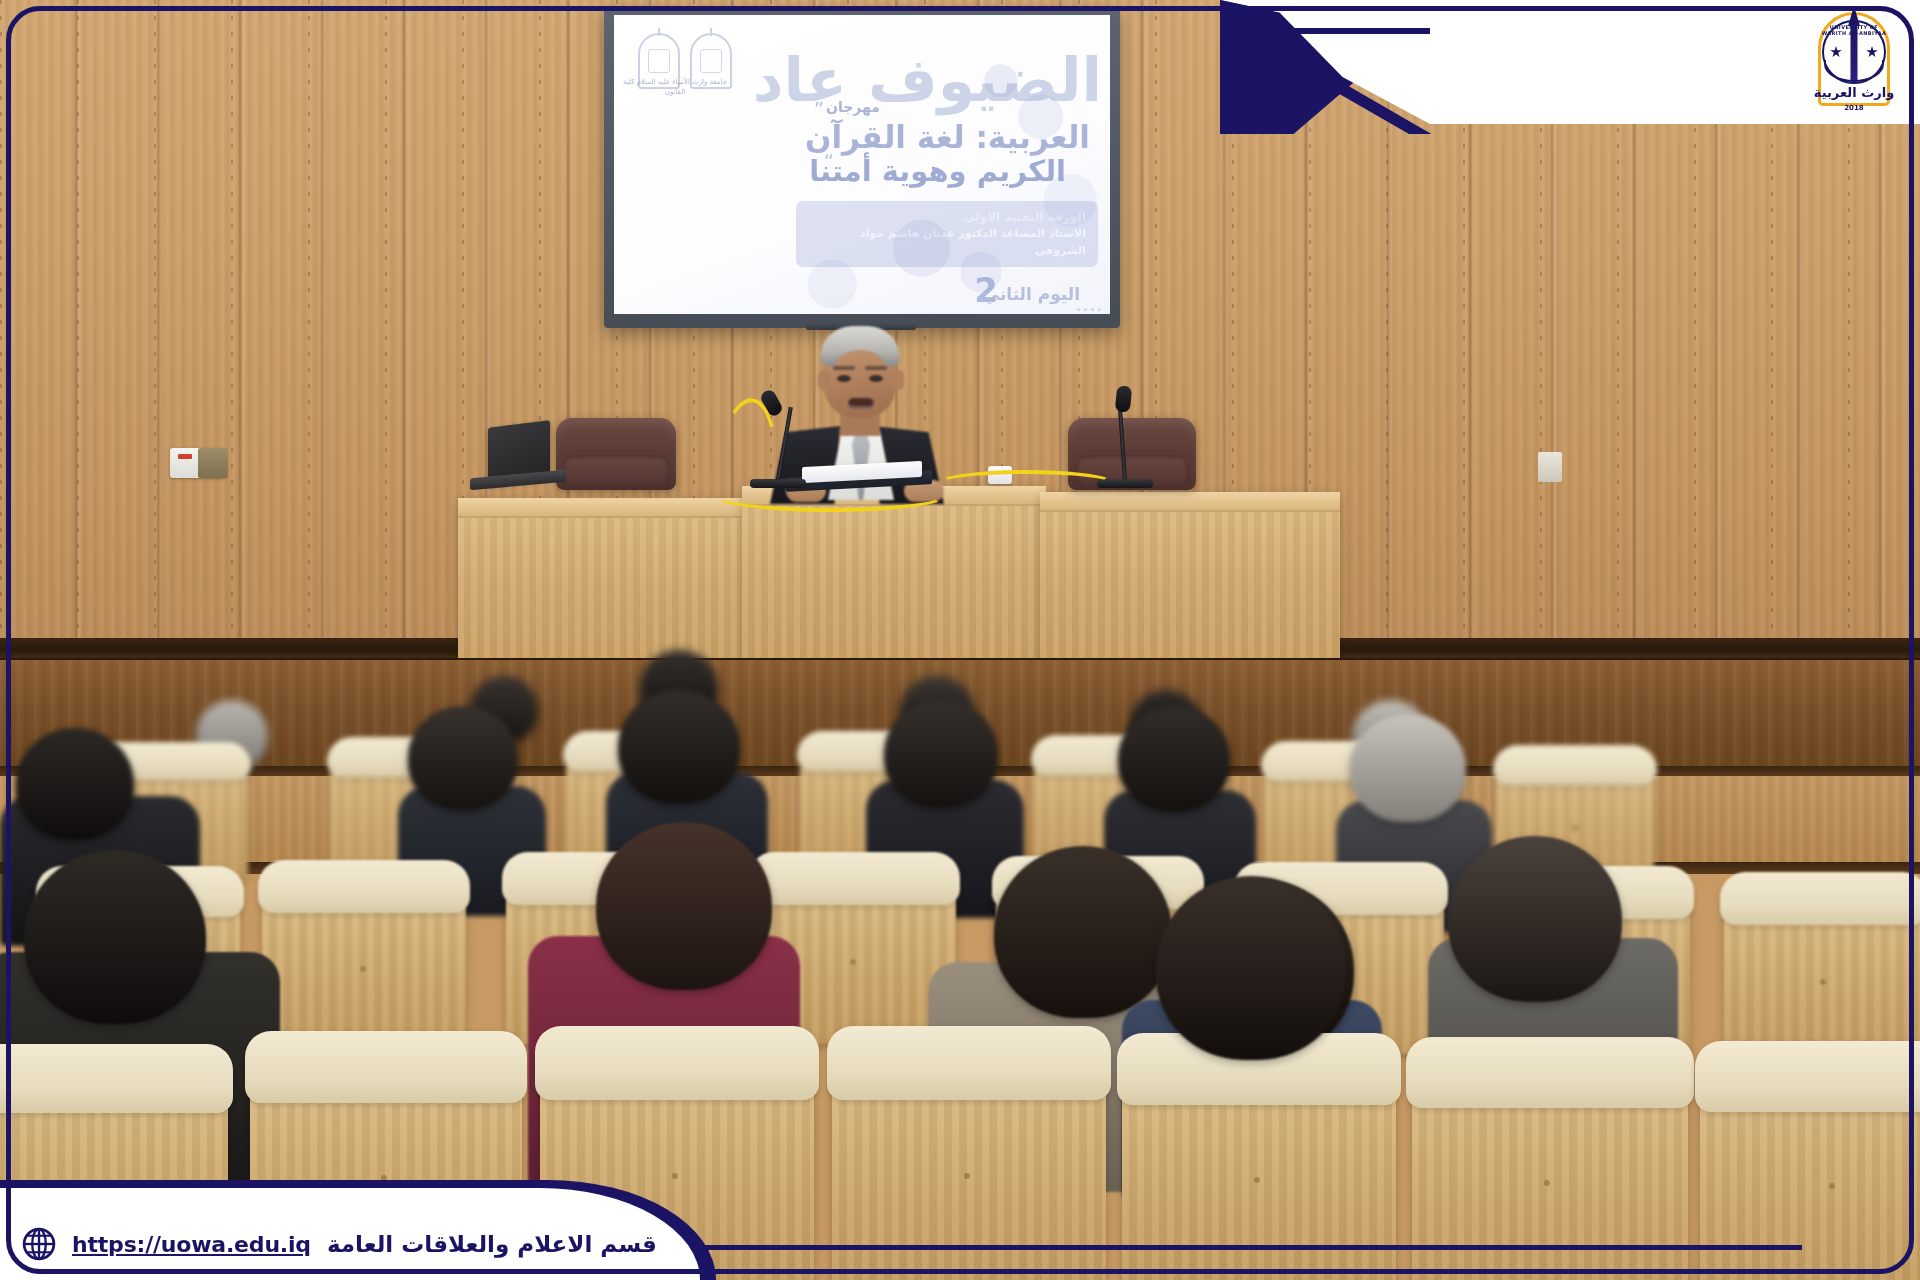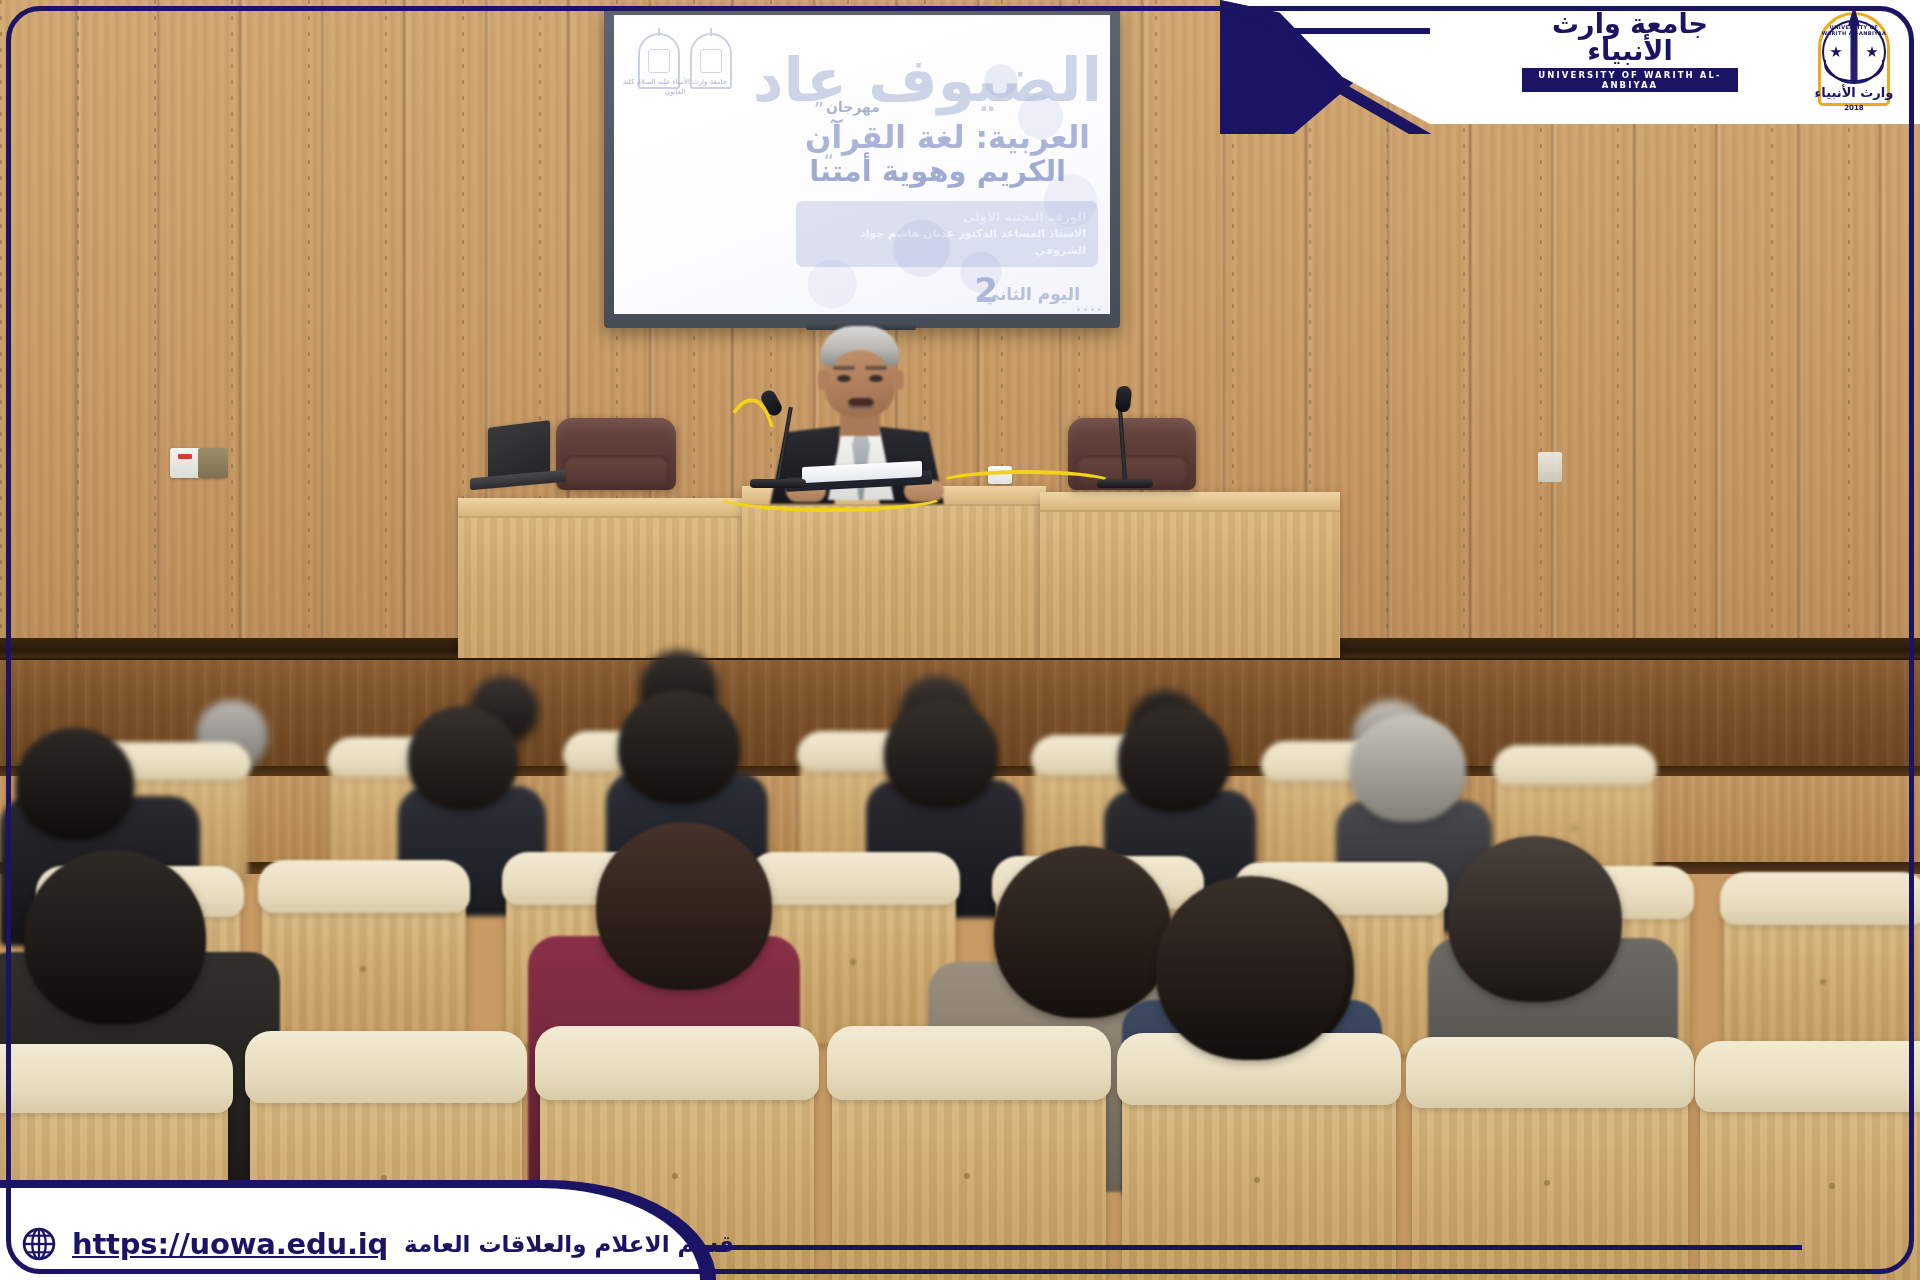--- a/index.html
+++ b/index.html
@@ -448,21 +448,21 @@
   }
   .footer-rule-right {
     position:absolute; right: 118px; bottom: 30px; width: 1110px; height: 5px; background:#1b1464;
   }
   .footer-content {
     position:absolute; left: 22px; bottom: 14px; height: 44px;
     display:flex; align-items:center; gap: 16px;
   }
   .globe-icon { width: 34px; height: 34px; flex: 0 0 34px; }
   .footer-url {
-    color:#1b1464; font-size: 29px; font-weight: 800; letter-spacing:-.2px;
+    color:#1b1464; font-size: 22px; font-weight: 800; letter-spacing:-.2px;
   }
   .footer-ar {
     color:#1b1464; font-size: 23px; font-weight: 800; direction: rtl; margin-right: 6px;
   }
 </style>
 </head>
 <body>
 
 <div class="stage">
 
@@ -647,35 +647,31 @@
 
   </div>
 
   <div class="header-banner">
     <div class="header-navy-edge"></div>
     <div class="header-white"></div>
     <div class="header-navy-edge2"></div>
   </div>
   <div class="header-rule" style="left:1242px;top:28px;"></div>
 
-  <div class="wordmark">
-    <div class="wordmark-ar">جامعة وارث الأنبياء</div>
-    <div class="wordmark-en">UNIVERSITY OF WARITH AL-ANBIYAA</div>
-  </div>
 
   <div class="seal">
     <div class="seal-arch"></div>
     <div class="seal-ring"></div>
     <div class="seal-micro">UNIVERSITY OF WARITH AL-ANBIYAA</div>
     <div class="seal-pen"></div>
     <div class="seal-shaft"></div>
     <div class="seal-book"></div>
     <div class="seal-star" style="left:20px;top:40px;"></div>
     <div class="seal-star" style="left:56px;top:40px;"></div>
-    <div class="seal-ar">وارث الأنبياء</div>
+    <div class="seal-ar">وارث العربية</div>
     <div class="seal-year">2018</div>
   </div>
 
   <div class="footer-navy"></div>
   <div class="footer-shape"></div>
   <div class="footer-rule-right"></div>
 
   <div class="footer-content">
     <svg class="globe-icon" viewBox="0 0 32 32">
       <circle cx="16" cy="16" r="14" fill="none" stroke="#1b1464" stroke-width="2.6"></circle>

